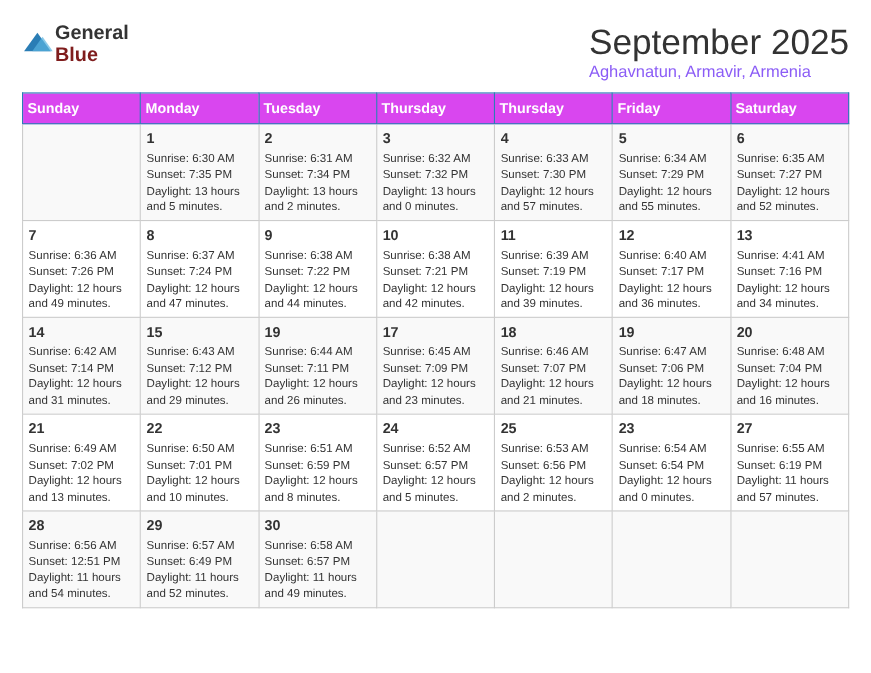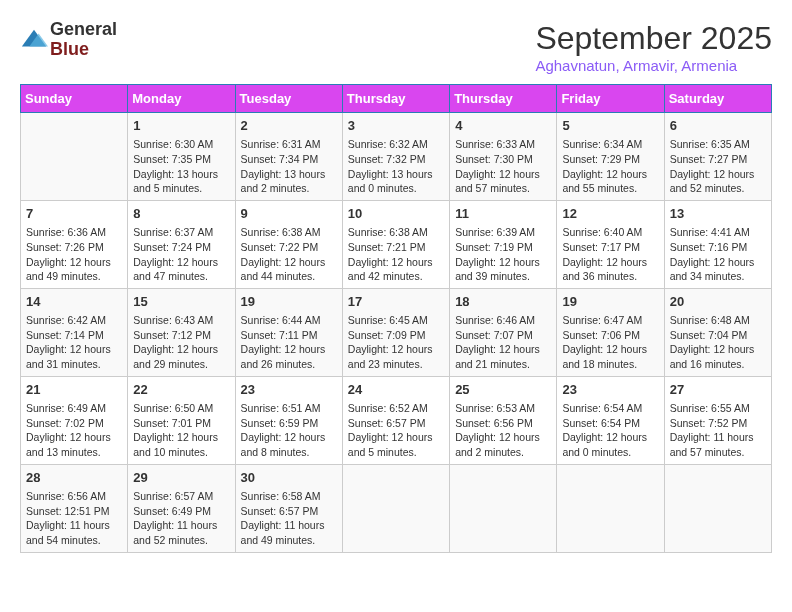--- a/index.html
+++ b/index.html
@@ -311,21 +311,21 @@
         <td>
           <span class="day-num">23</span>
           <div class="day-info">Sunrise: 6:54 AM</div>
           <div class="day-info">Sunset: 6:54 PM</div>
           <div class="day-info">Daylight: 12 hours</div>
           <div class="day-info">and 0 minutes.</div>
         </td>
         <td>
           <span class="day-num">27</span>
           <div class="day-info">Sunrise: 6:55 AM</div>
-          <div class="day-info">Sunset: 7:52 PM</div>
+          <div class="day-info">Sunset: 6:19 PM</div>
           <div class="day-info">Daylight: 11 hours</div>
           <div class="day-info">and 57 minutes.</div>
         </td>
       </tr>
       <tr>
         <td>
           <span class="day-num">28</span>
           <div class="day-info">Sunrise: 6:56 AM</div>
           <div class="day-info">Sunset: 12:51 PM</div>
           <div class="day-info">Daylight: 11 hours</div>

